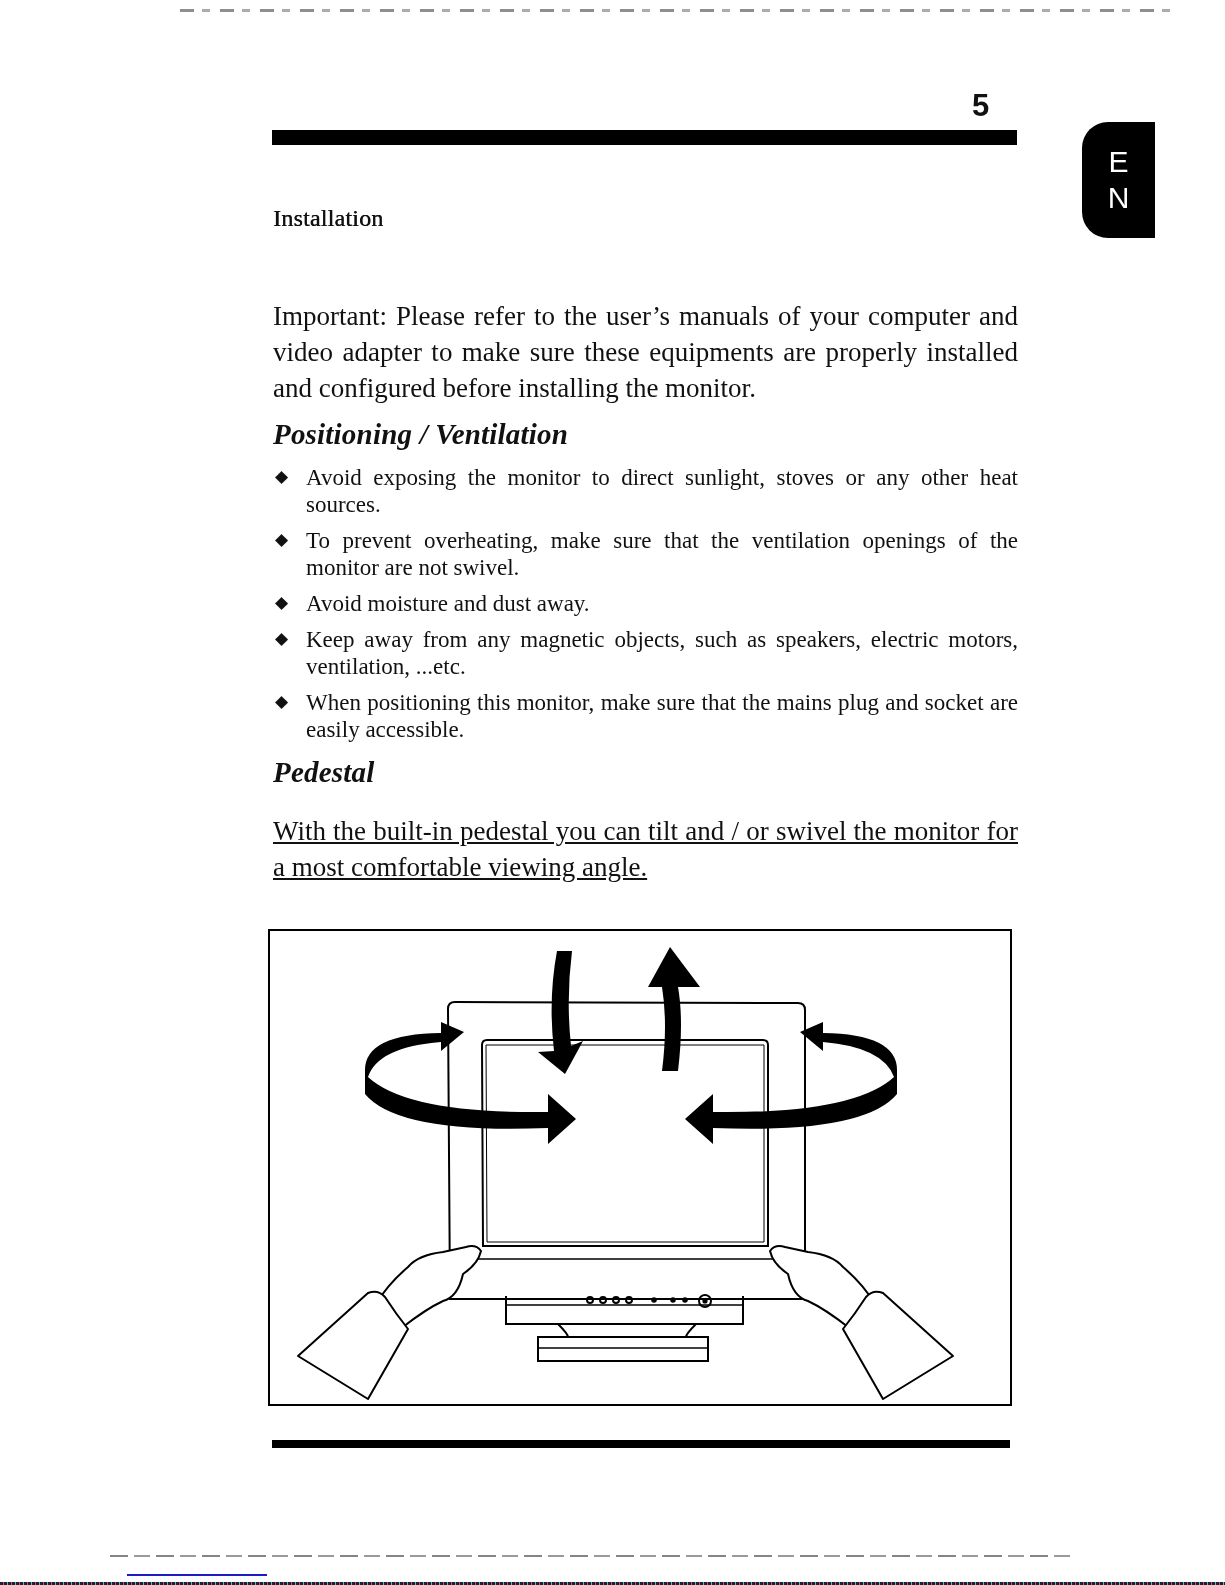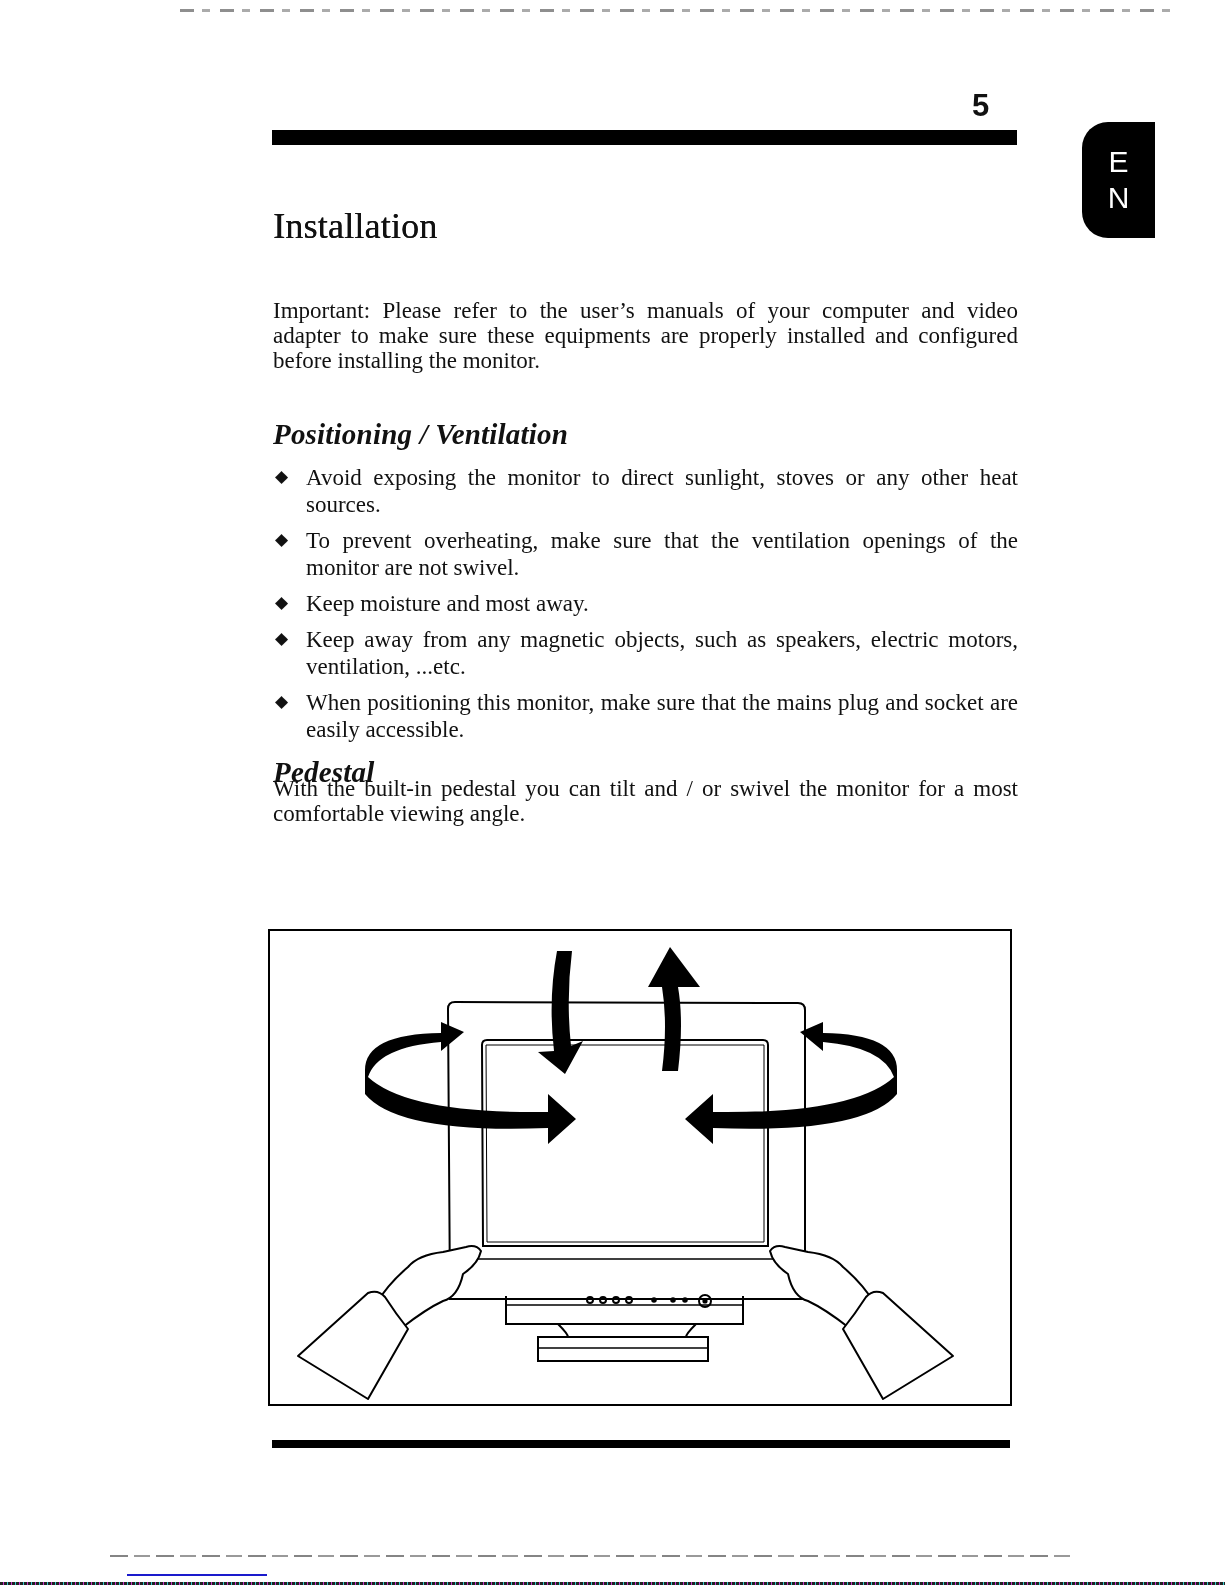--- a/index.html
+++ b/index.html
@@ -12,33 +12,33 @@
   .scan-link { position: absolute; left: 127px; top: 1574px; width: 140px; height: 2px; background: #1a1acc; }
   .scan-edge { position: absolute; left: 0; top: 1582px; width: 1225px; height: 3px;
               background: repeating-linear-gradient(90deg, #222 0 3px, #c3c 3px 4px, #222 4px 7px, #3cc 7px 8px); }
   .page-number { position: absolute; left: 972px; top: 88px; font-family: "Liberation Sans", "DejaVu Sans", sans-serif;
                  font-weight: bold; font-size: 31px; }
   .top-rule { position: absolute; left: 272px; top: 130px; width: 745px; height: 15px; background: #000; }
   .lang-tab { position: absolute; left: 1082px; top: 122px; width: 73px; height: 116px; background: #000;
               border-radius: 26px 0 0 26px; color: #fff; font-family: "Liberation Sans", "DejaVu Sans", sans-serif;
               font-size: 30px; text-align: center; line-height: 36px; padding-top: 22px; box-sizing: border-box; }
   .lang-tab span { display: block; }
-  h1 { position: absolute; left: 273px; top: 205px; margin: 0; font-weight: normal; font-size: 36px;
+  h1 { position: absolute; left: 273px; top: 205px; margin: 0; font-weight: normal; font-size: 24px;
        text-shadow: 0.4px 0 0 #111; letter-spacing: 0.2px; }
-  .body-text { position: absolute; left: 273px; width: 745px; font-size: 23px; line-height: 25px;
+  .body-text { position: absolute; left: 273px; width: 745px; font-size: 27px; line-height: 36px;
                text-align: justify; }
   .p-important { top: 298px; }
   h2 { position: absolute; left: 273px; margin: 0; font-weight: bold; font-size: 29px; letter-spacing: 0.2px; font-style: italic; }
   .h-pos { top: 418px; }
   .h-ped { top: 756px; }
   ul.bullets { position: absolute; left: 273px; top: 464px; width: 745px; margin: 0; padding: 0; list-style: none; }
   ul.bullets li { position: relative; padding-left: 33px; font-size: 23px; line-height: 27px; text-align: justify;
                   margin-bottom: 9px; }
   ul.bullets li .diamond { position: absolute; left: 2px; top: 3px; font-size: 17px; line-height: 20px; }
-  .p-pedestal { top: 776px; }
+  .p-pedestal { top: 813px; text-decoration: underline; }
   .figure { position: absolute; left: 268px; top: 929px; width: 744px; height: 477px; }
   .figure svg { width: 100%; height: 100%; display: block; }
   .bottom-rule { position: absolute; left: 272px; top: 1440px; width: 738px; height: 8px; background: #000; }
 </style>
 </head>
 <body>
 
 <div class="scan-top"></div>
 
 <div class="page-number">5</div>
@@ -51,21 +51,21 @@
 
 <h1>Installation</h1>
 
 <p class="body-text p-important" style="margin:0;">Important: Please refer to the user’s manuals of your computer and video adapter to make sure these equipments are properly installed and configured before installing the monitor.</p>
 
 <h2 class="h-pos">Positioning / Ventilation</h2>
 
 <ul class="bullets">
   <li><span class="diamond">◆</span><span>Avoid exposing the monitor to direct sunlight, stoves or any other heat sources.</span></li>
   <li><span class="diamond">◆</span><span>To prevent overheating, make sure that the ventilation openings of the monitor are not swivel.</span></li>
-  <li><span class="diamond">◆</span><span>Keep moisture and most away.</span></li>
+  <li><span class="diamond">◆</span><span>Avoid moisture and dust away.</span></li>
   <li><span class="diamond">◆</span><span>Keep away from any magnetic objects, such as speakers, electric motors, ventilation, ...etc.</span></li>
   <li><span class="diamond">◆</span><span>When positioning this monitor, make sure that the mains plug and socket are easily accessible.</span></li>
 </ul>
 
 <h2 class="h-ped">Pedestal</h2>
 <p class="body-text p-pedestal" style="margin:0;">With the built-in pedestal you can tilt and / or swivel the monitor for a most comfortable viewing angle.</p>
 
 <div class="figure">
   <svg viewBox="0 0 744 477" xmlns="http://www.w3.org/2000/svg">
     <rect x="1" y="1" width="742" height="475" fill="#fff" stroke="#000" stroke-width="2"></rect>

